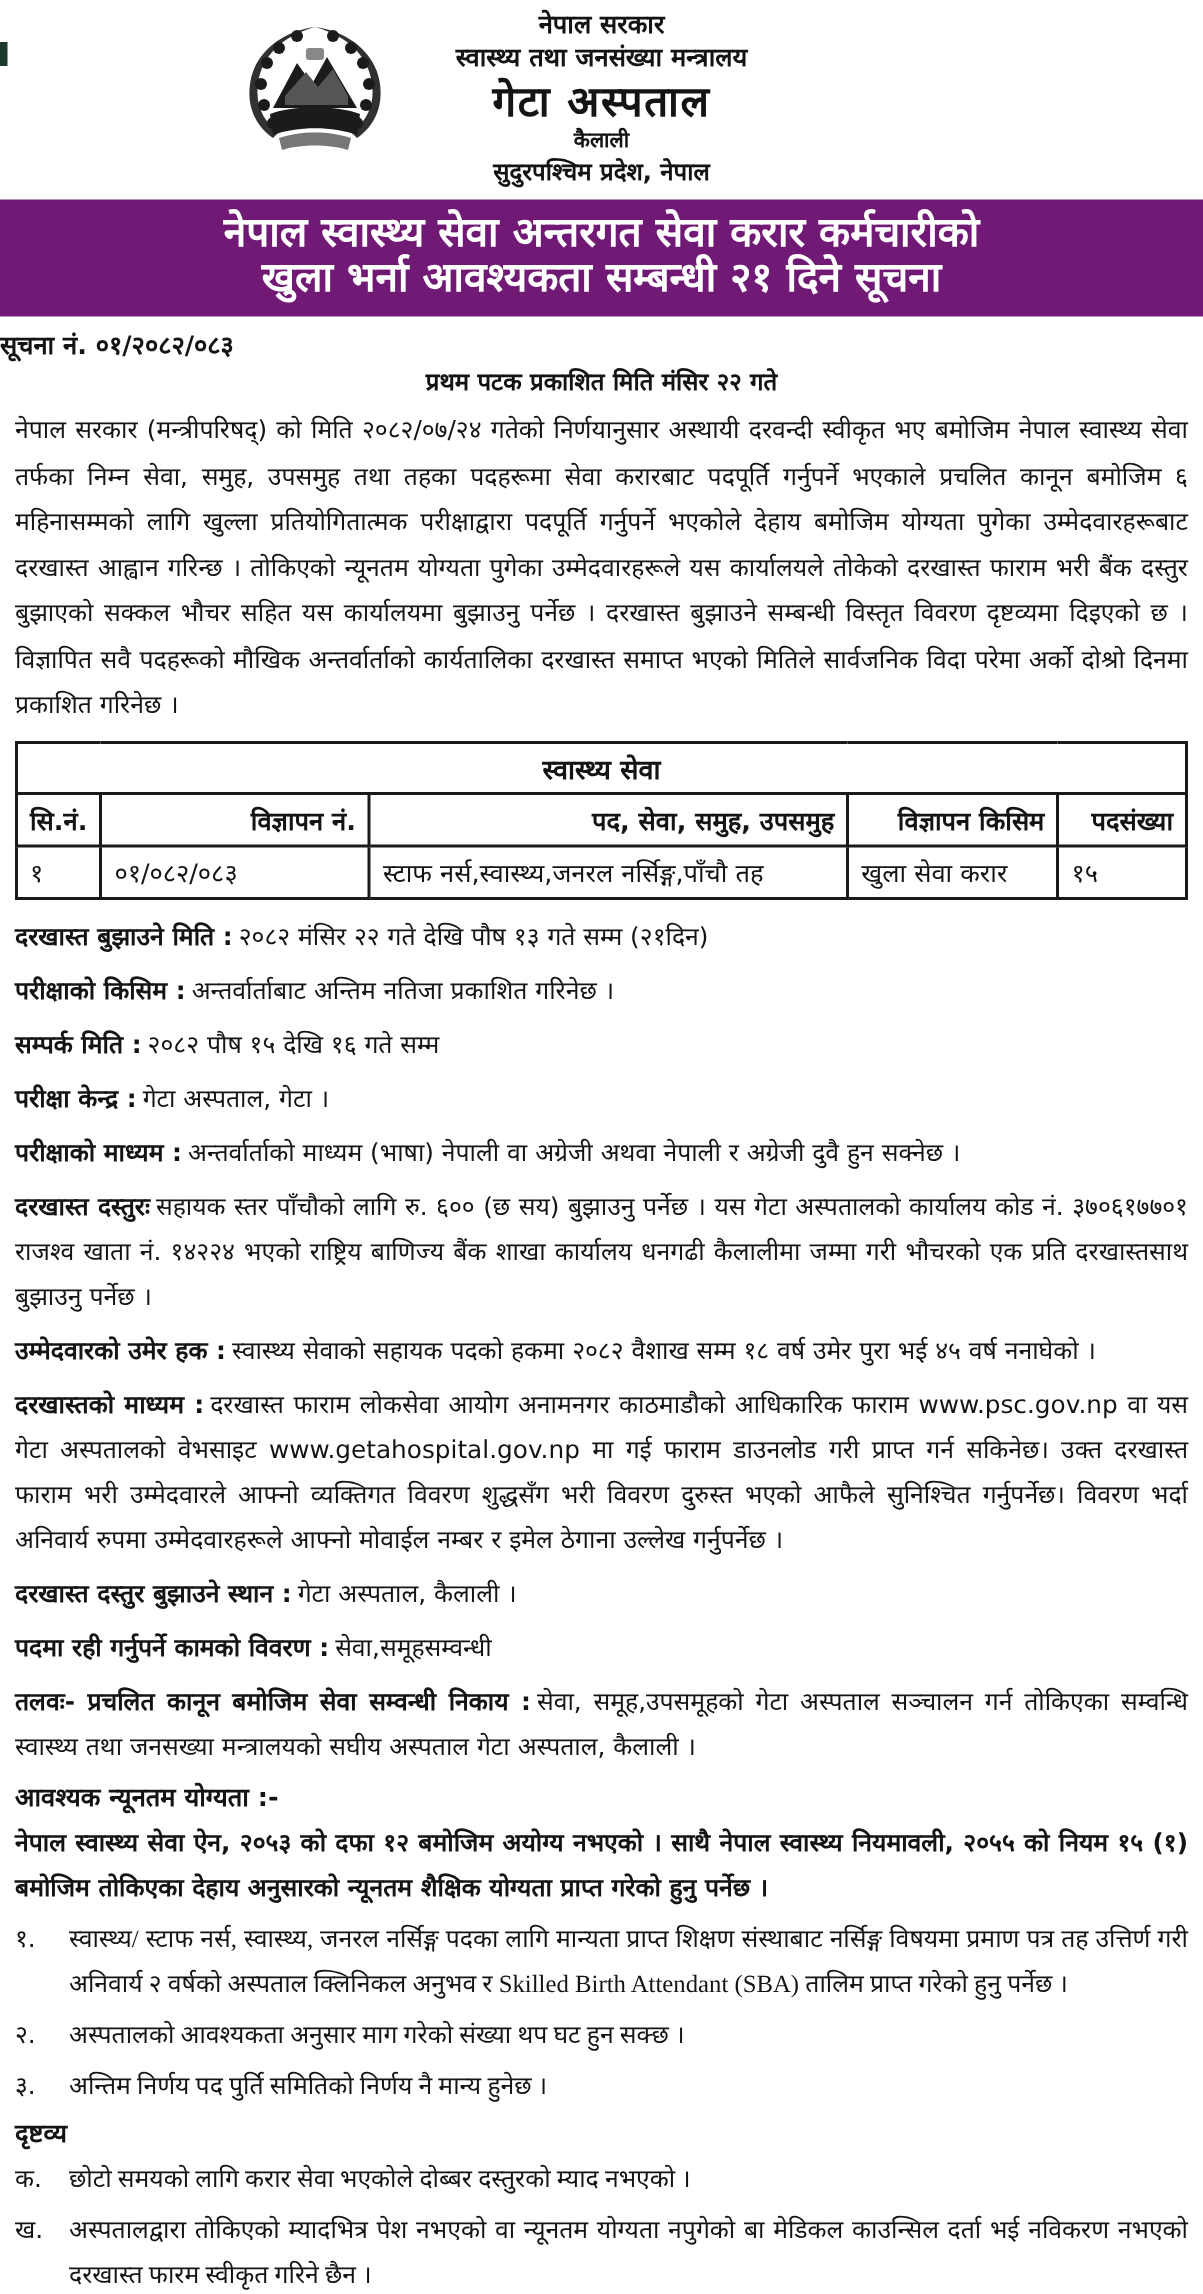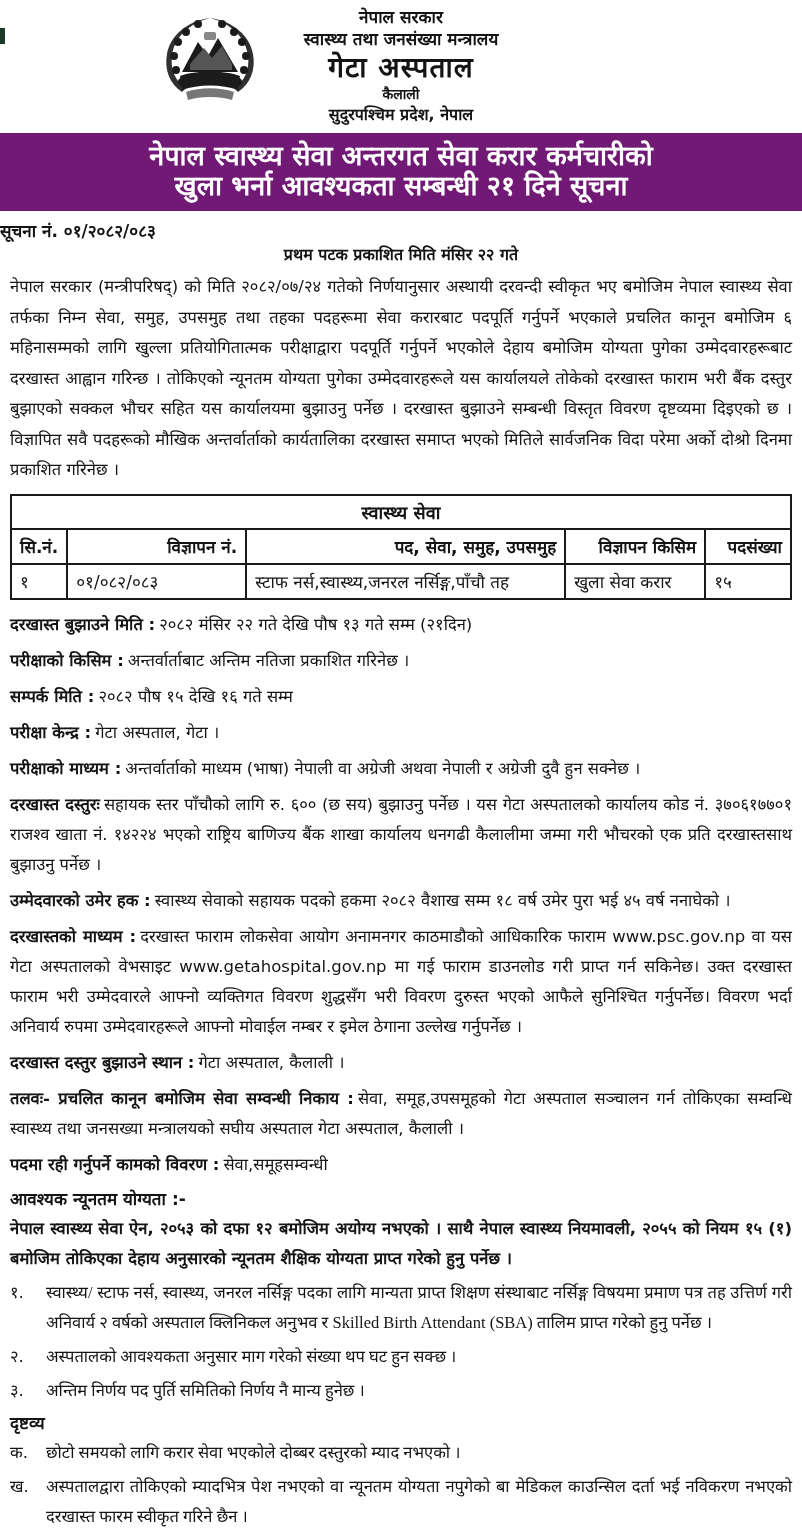--- a/index.html
+++ b/index.html
@@ -139,22 +139,22 @@
 
     <p class="detail"><b>दरखास्त बुझाउने मिति :</b><span>२०८२ मंसिर २२ गते देखि पौष १३ गते सम्म (२१दिन)</span></p>
     <p class="detail"><b>परीक्षाको किसिम :</b><span>अन्तर्वार्ताबाट अन्तिम नतिजा प्रकाशित गरिनेछ ।</span></p>
     <p class="detail"><b>सम्पर्क मिति :</b><span>२०८२ पौष १५ देखि १६ गते सम्म</span></p>
     <p class="detail"><b>परीक्षा केन्द्र :</b><span>गेटा अस्पताल, गेटा ।</span></p>
     <p class="detail"><b>परीक्षाको माध्यम :</b><span>अन्तर्वार्ताको माध्यम (भाषा) नेपाली वा अग्रेजी अथवा नेपाली र अग्रेजी दुवै हुन सक्नेछ ।</span></p>
     <p class="detail"><b>दरखास्त दस्तुरः</b><span>सहायक स्तर पाँचौको लागि रु. ६०० (छ सय) बुझाउनु पर्नेछ । यस गेटा अस्पतालको कार्यालय कोड नं. ३७०६१७७०१ राजश्व खाता नं. १४२२४ भएको राष्ट्रिय बाणिज्य बैंक शाखा कार्यालय धनगढी कैलालीमा जम्मा गरी भौचरको एक प्रति दरखास्तसाथ बुझाउनु पर्नेछ ।</span></p>
     <p class="detail"><b>उम्मेदवारको उमेर हक :</b><span>स्वास्थ्य सेवाको सहायक पदको हकमा २०८२ वैशाख  सम्म १८ वर्ष उमेर पुरा भई ४५ वर्ष ननाघेको ।</span></p>
     <p class="detail"><b>दरखास्तको माध्यम :</b><span>दरखास्त फाराम लोकसेवा आयोग अनामनगर काठमाडौको आधिकारिक फाराम www.psc.gov.np वा यस गेटा अस्पतालको वेभसाइट www.getahospital.gov.np मा गई फाराम डाउनलोड गरी प्राप्त गर्न सकिनेछ। उक्त दरखास्त फाराम भरी उम्मेदवारले आफ्नो व्यक्तिगत विवरण शुद्धसँग भरी विवरण दुरुस्त भएको आफैले सुनिश्चित गर्नुपर्नेछ। विवरण भर्दा अनिवार्य रुपमा उम्मेदवारहरूले आफ्नो मोवाईल नम्बर र इमेल ठेगाना उल्लेख गर्नुपर्नेछ ।</span></p>
     <p class="detail"><b>दरखास्त दस्तुर बुझाउने स्थान :</b><span>गेटा अस्पताल, कैलाली ।</span></p>
+    <p class="detail"><b>पदमा रही गर्नुपर्ने कामको विवरण :</b><span>सेवा,समूहसम्वन्धी</span></p>
     <p class="detail"><b>तलवः- प्रचलित कानून बमोजिम सेवा सम्वन्धी निकाय :</b><span>सेवा, समूह,उपसमूहको गेटा अस्पताल सञ्चालन गर्न तोकिएका सम्वन्धि स्वास्थ्य तथा जनसख्या मन्त्रालयको सघीय अस्पताल गेटा अस्पताल, कैलाली ।</span></p>
-    <p class="detail"><b>पदमा रही गर्नुपर्ने कामको विवरण :</b><span>सेवा,समूहसम्वन्धी</span></p>
 
     <div class="qual-heading">आवश्यक न्यूनतम योग्यता :-</div>
     <p class="qual-intro">नेपाल स्वास्थ्य सेवा ऐन, २०५३ को दफा १२ बमोजिम अयोग्य नभएको । साथै नेपाल स्वास्थ्य नियमावली, २०५५ को नियम १५ (१) बमोजिम तोकिएका देहाय अनुसारको न्यूनतम शैक्षिक योग्यता प्राप्त गरेको हुनु पर्नेछ ।</p>
 
     <div class="li">
       <span class="marker">१.</span>
       <span class="txt">स्वास्थ्य/ स्टाफ नर्स, स्वास्थ्य, जनरल नर्सिङ्ग पदका लागि मान्यता प्राप्त शिक्षण संस्थाबाट नर्सिङ्ग विषयमा प्रमाण पत्र तह उत्तिर्ण गरी अनिवार्य २ वर्षको अस्पताल क्लिनिकल अनुभव र Skilled Birth Attendant (SBA) तालिम प्राप्त गरेको हुनु पर्नेछ ।</span>
     </div>
     <div class="li">
       <span class="marker">२.</span>

